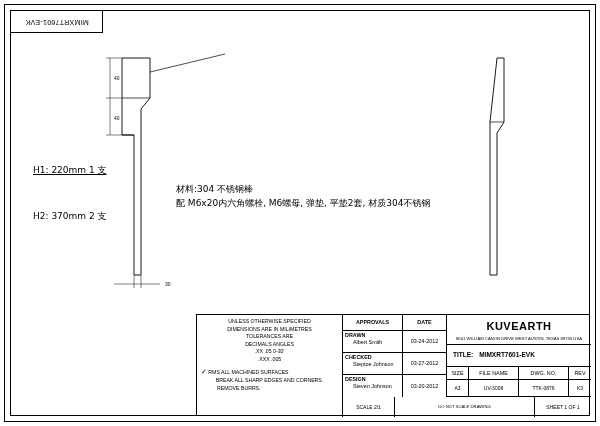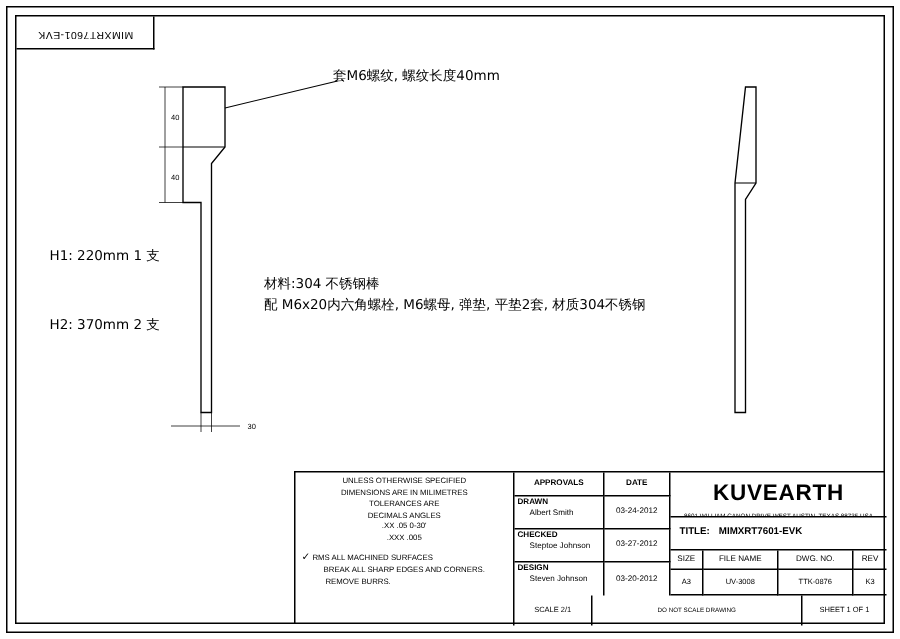--- a/index.html
+++ b/index.html
@@ -63,21 +63,21 @@
   }
   #anno-thread { left: 222px; top: 44px; }
   #anno-material { left: 176px; top: 183px; }
   #anno-bolts { left: 176px; top: 197px; }
   .spec {
     position: absolute;
     font-size: 9px;
     white-space: nowrap;
     font-family: "DejaVu Sans", sans-serif;
   }
-  #spec-h1 { left: 33px; top: 164px; }
+  #spec-h1 { left: 33px; top: 164px; text-decoration: underline; }
   #spec-h2 { left: 33px; top: 180px; margin-top: 30px; }
   
   #drawing {
     position: absolute;
     left: 10px; top: 10px;
   }
   
   .tb {
     position: absolute;
     left: 196px;
@@ -96,21 +96,21 @@
     border-right: 1px solid #000;
     border-bottom: 1px solid #000;
     overflow: hidden;
     padding: 1px 2px;
   }
   .ctr { text-align: center; }
   .bold { font-weight: bold; }
   .tiny { font-size: 4.2px; }
   .sm { font-size: 5px; }
   .md { font-size: 6.5px; }
-  .lg { font-size: 15px; font-weight: bold; letter-spacing: .5px;}
+  .lg { font-size: 11px; font-weight: bold; letter-spacing: .5px;}
   .vmid {
     display: flex;
     align-items: center;
     justify-content: center;
     height: 100%;
   }
   .vmid-l {
     display: flex;
     align-items: center;
     height: 100%;
@@ -166,21 +166,20 @@
       <path d="M131,265 L131,278"></path>
       <path d="M104,274 L150,274"></path>
     </g>
     <g font-size="5" font-family="Liberation Sans, sans-serif" fill="#000">
       <text x="104" y="70">40</text>
       <text x="104" y="110">40</text>
       <text x="155" y="276">30</text>
     </g>
   </svg>
 
-  <div class="anno" id="anno-thread">套M6螺纹, 螺纹长度40mm</div>
   <div class="anno" id="anno-material">材料:304 不锈钢棒</div>
   <div class="anno" id="anno-bolts">配 M6x20内六角螺栓, M6螺母, 弹垫, 平垫2套, 材质304不锈钢</div>
 
   <div class="spec" id="spec-h1">H1: 220mm    1 支</div>
   <div class="spec" id="spec-h2">H2: 370mm    2 支</div>
 
   <div class="tb">
 
     <div class="cell" style="left:0;top:0;width:146px;height:102px;border-bottom:none;">
       <div class="notes">

